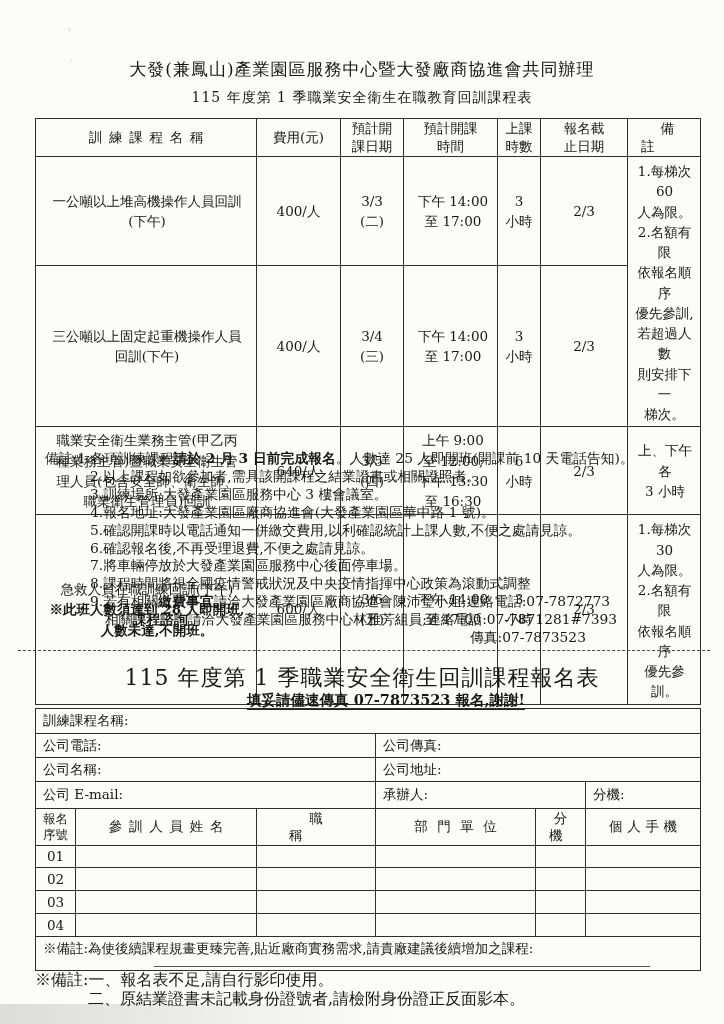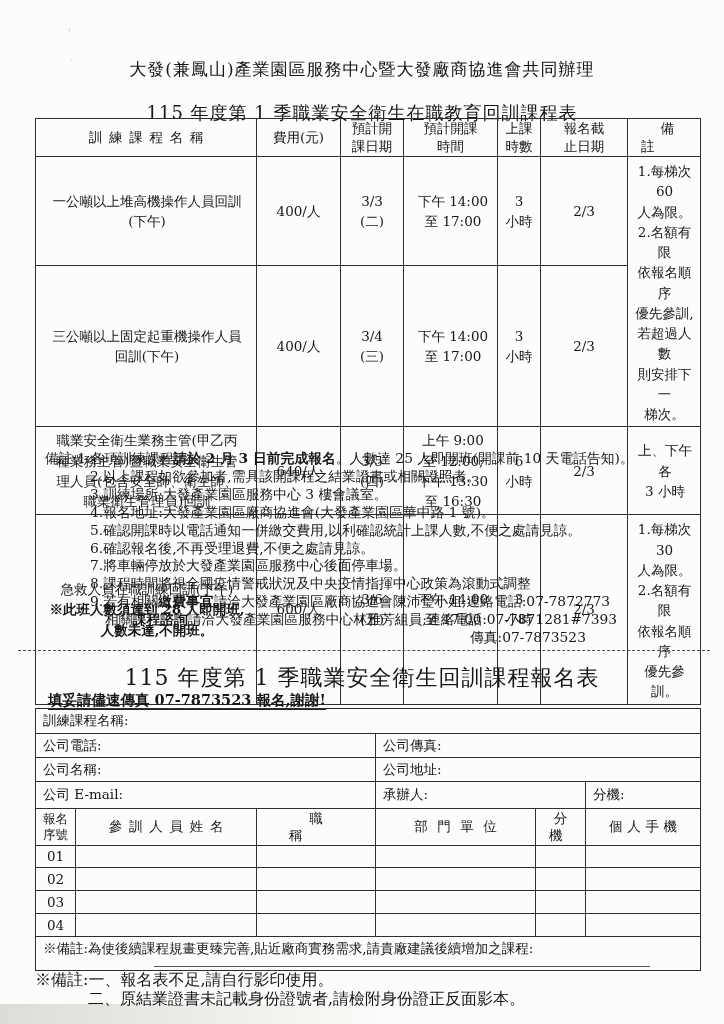--- a/index.html
+++ b/index.html
@@ -14,21 +14,21 @@
   
   .artifact { position:absolute; color:#9a9a96; font-size:8px; }
   .shadow-band {
     position:absolute; left:0; top:1004px; width:400px; height:20px;
     background:linear-gradient(90deg, rgba(160,160,155,.35), rgba(160,160,155,0));
   }
 
   
   .titles { position:absolute; top:58px; left:0; width:100%; text-align:center; }
   .t1 { font-size:17px; letter-spacing:1px; }
-  .t2 { font-size:18px; margin-top:20px; letter-spacing:1px; }
+  .t2 { font-size:14px; margin-top:8px; letter-spacing:1px; }
 
   
   table { border-collapse:collapse; table-layout:fixed; }
   td { border:1px solid #2e2e2c; vertical-align:middle; overflow:hidden; }
   .course-table { position:absolute; left:35px; top:118px; width:665px; }
   .course-table td { font-size:13.5px; text-align:center; line-height:1.5; }
   .ct-head td { font-size:13.5px; height:38px; line-height:1.3; }
   .h-name   { letter-spacing:.5em; text-indent:.5em; }
   .h-remark { letter-spacing:2.4em; text-indent:2.4em; }
   .cell-name { text-align:left; padding:3px 6px 3px 8px; line-height:1.55; }
@@ -41,21 +41,21 @@
   
   .notes { position:absolute; left:45px; top:450px; width:660px; font-size:13.8px; line-height:17.9px; }
   .notes .ind  { padding-left:45px; }
   .notes .ind2 { padding-left:60px; }
   .notes .ind3 { padding-left:425px; }
 
   .dashline { position:absolute; left:18px; top:650px; width:692px; border-top:1.5px dashed #4a4a48; }
 
   
   .form-title { position:absolute; top:663px; left:0; width:100%; text-align:center; font-size:22px; letter-spacing:1px; }
-  .form-sub   { position:absolute; top:691px; left:0; width:100%; font-size:14.5px; font-weight:bold;padding-left:48px; }
+  .form-sub   { position:absolute; top:691px; left:0; width:100%; text-align:center; font-size:14.5px; font-weight:bold;padding-left:48px; }
   .form-sub span { border-bottom:1.5px solid #222; padding-bottom:1px; }
 
   .form-table { position:absolute; left:35px; top:708px; width:665px; }
   .form-table td { font-size:13.5px; text-align:left; padding:2px 4px 2px 7px; }
   .ft-head td { text-align:center; padding:1px 0; line-height:1.25; }
   .fh-seq   { font-size:12.5px !important; }
   .fh-name  { letter-spacing:.5em; text-indent:.5em;margin-top:40px; }
   .fh-title { letter-spacing:3em;  text-indent:3em; }
   .fh-dept  { letter-spacing:.7em; text-indent:.7em; }
   .fh-ext   { letter-spacing:.7em; text-indent:.7em; }

